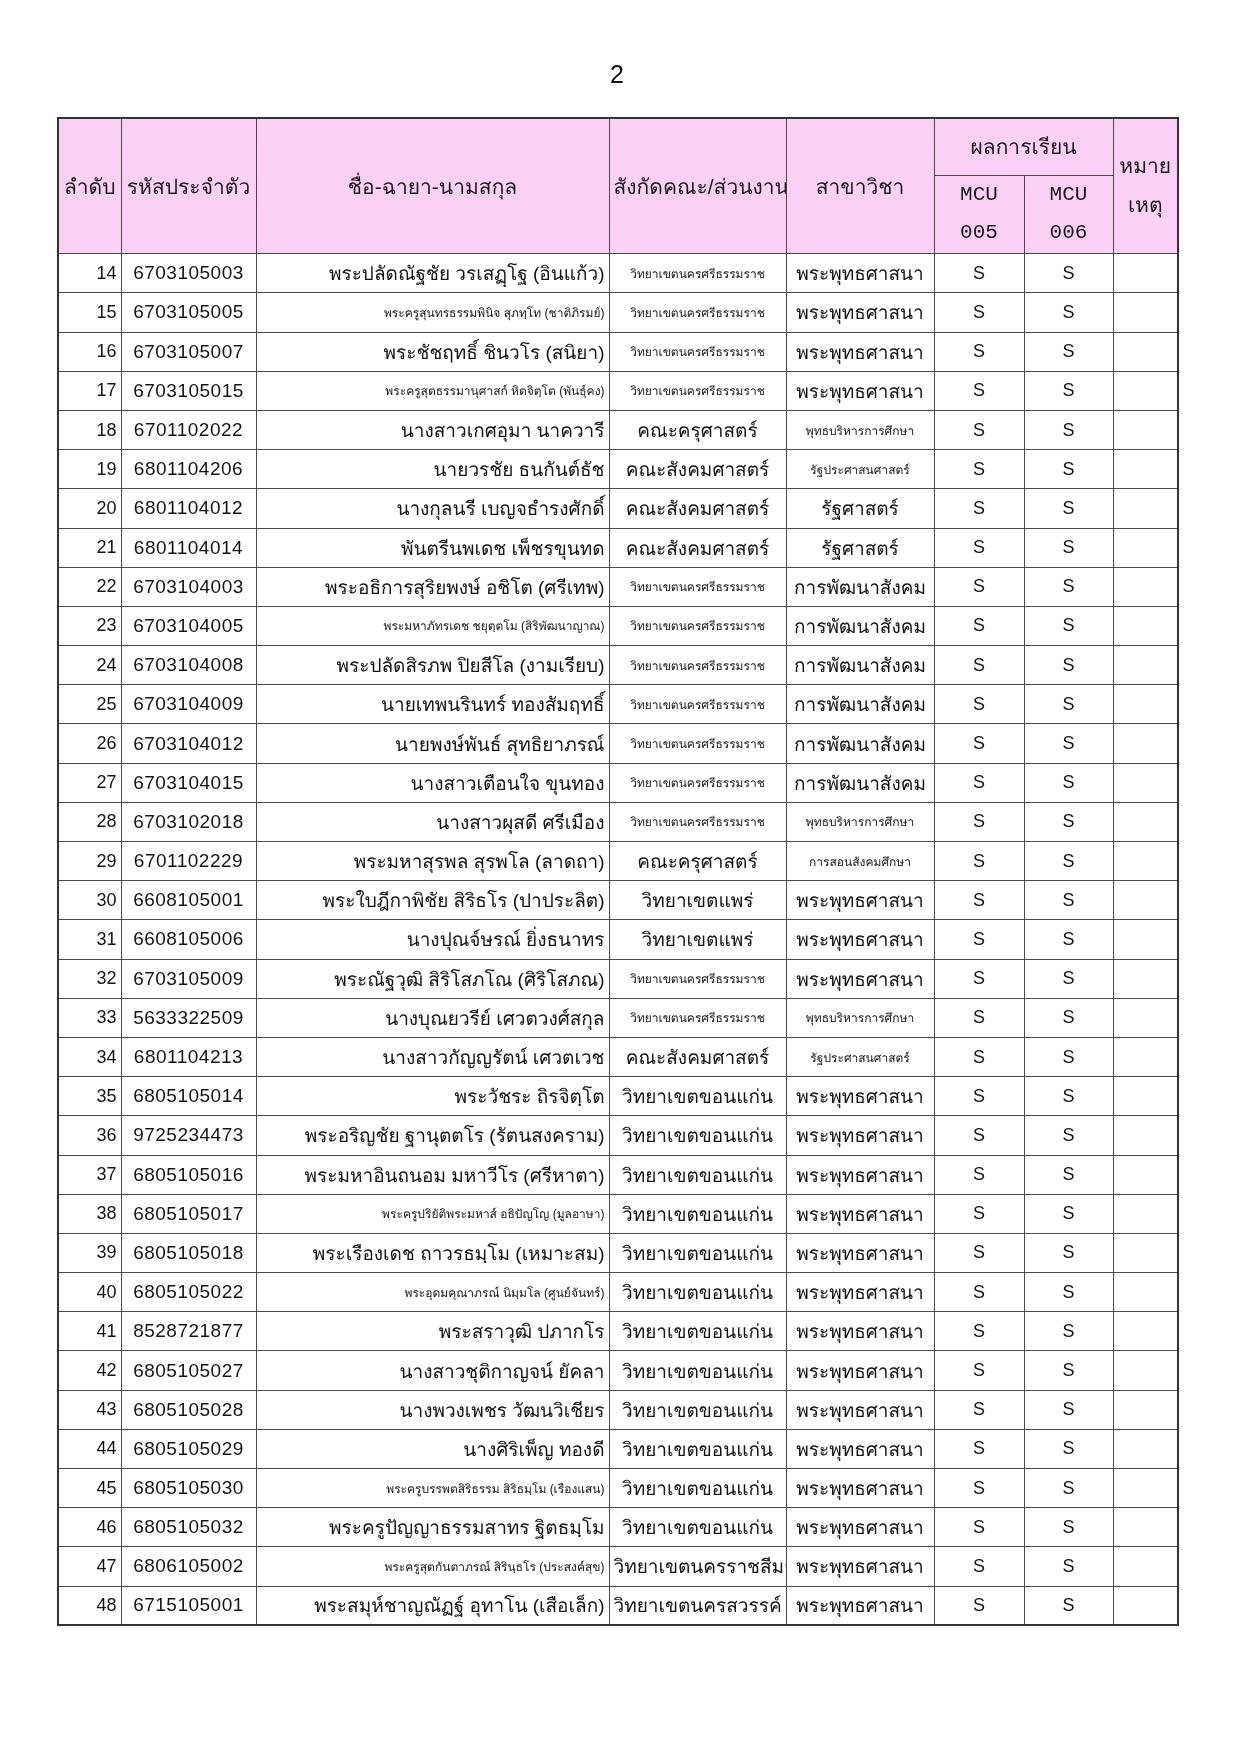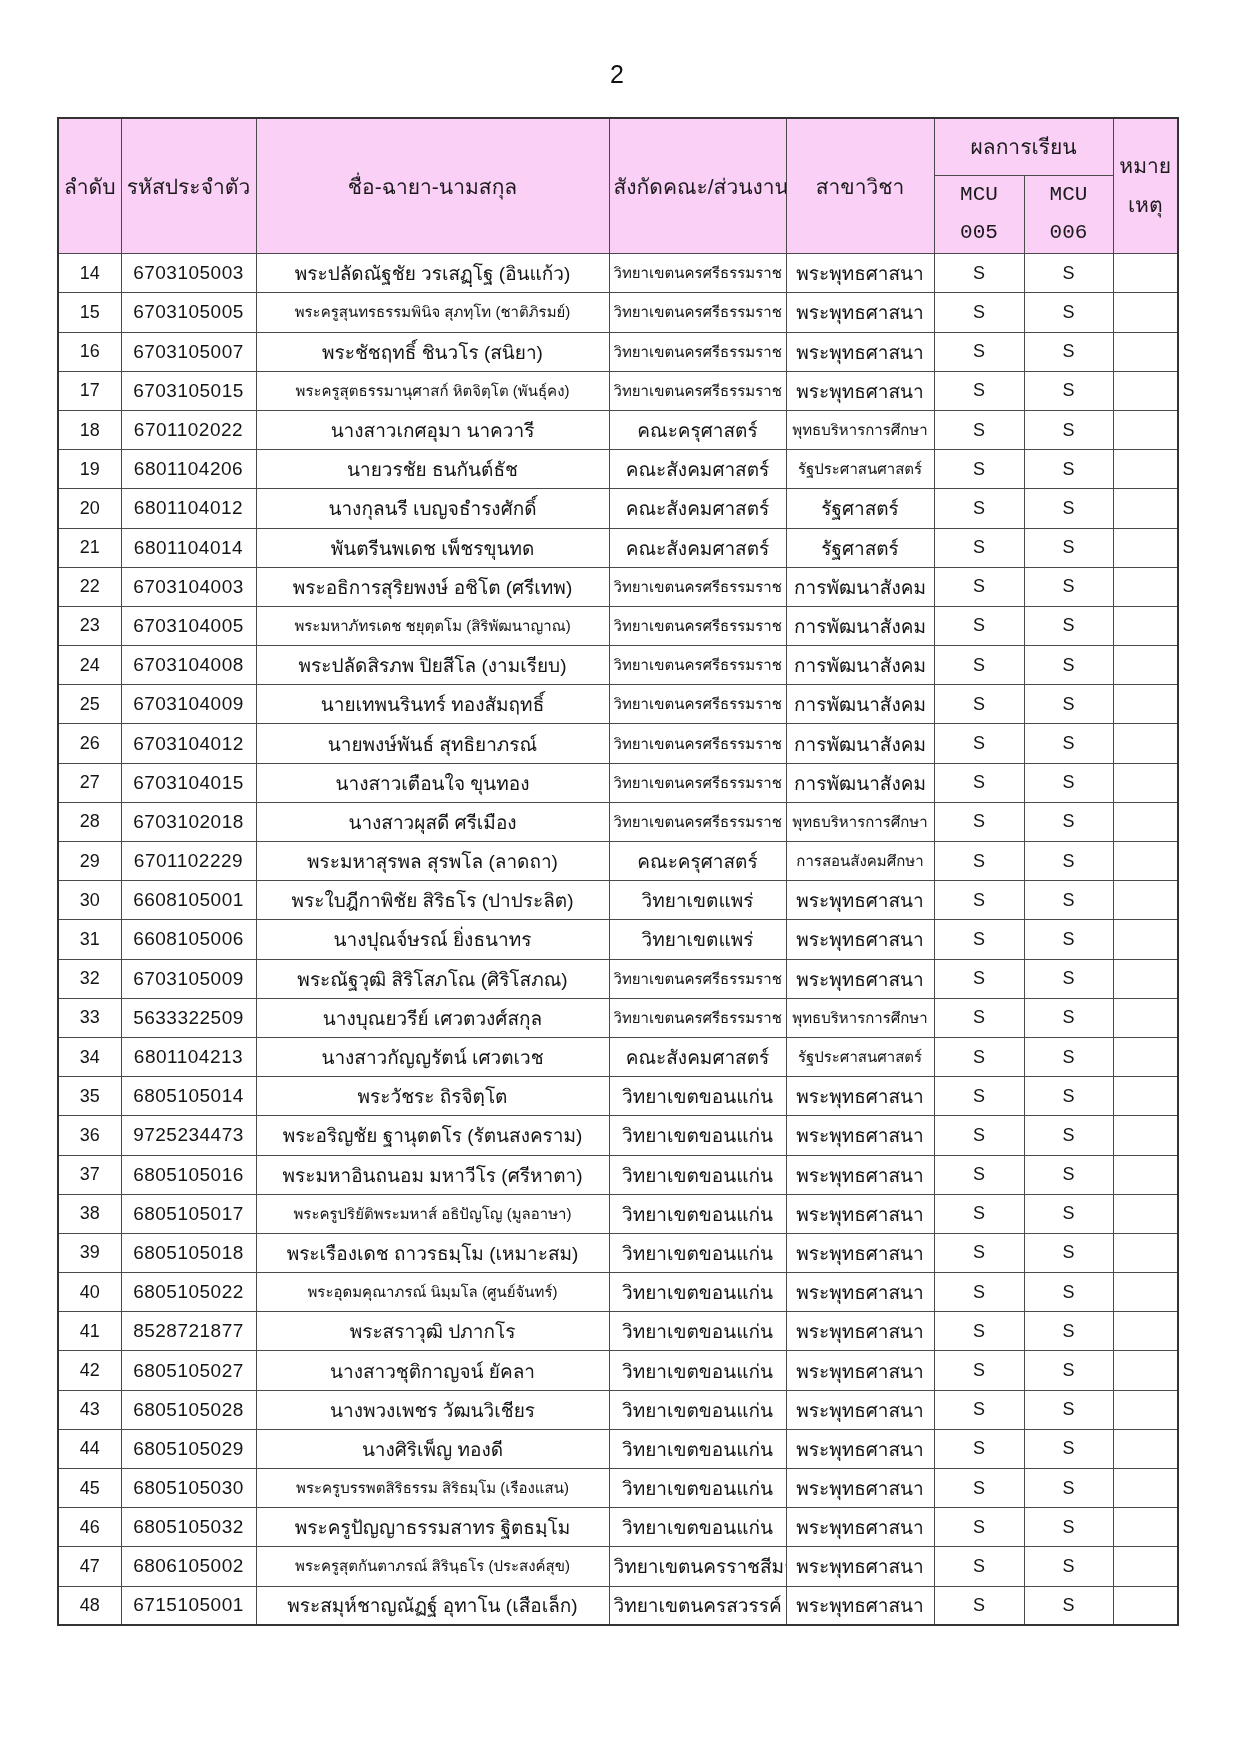--- a/index.html
+++ b/index.html
@@ -47,23 +47,23 @@
   tr.h1 th { height: 57px; }
   tr.h2 th { height: 78px; font-family: Liberation Mono, monospace; }
   th.two-line { line-height: 1.85; margin-top: 47px; }
   tbody td {
     height: 39.2px;
     font-size: 19px;
     text-align: center;
     vertical-align: middle;
     color: #141414;
   }
-  td.c-name { text-align: center; padding-left: 9px; }
-  td.small { font-size: 15px; margin-left: 17px; }
-  td.c-no { font-size: 18px; }
+  td.c-name { text-align: right; padding-left: 9px; }
+  td.small { font-size: 12px; margin-left: 17px; }
+  td.c-no { font-size: 18px; text-align: right; }
   td.c-id { font-size: 19px; letter-spacing: 0.5px; margin-left: 16px; }
   td.c-grade { font-size: 18px; }
 </style>
 </head>
 <body>
 
 <div class="page">
 
   <div class="page-number">2</div>
 

